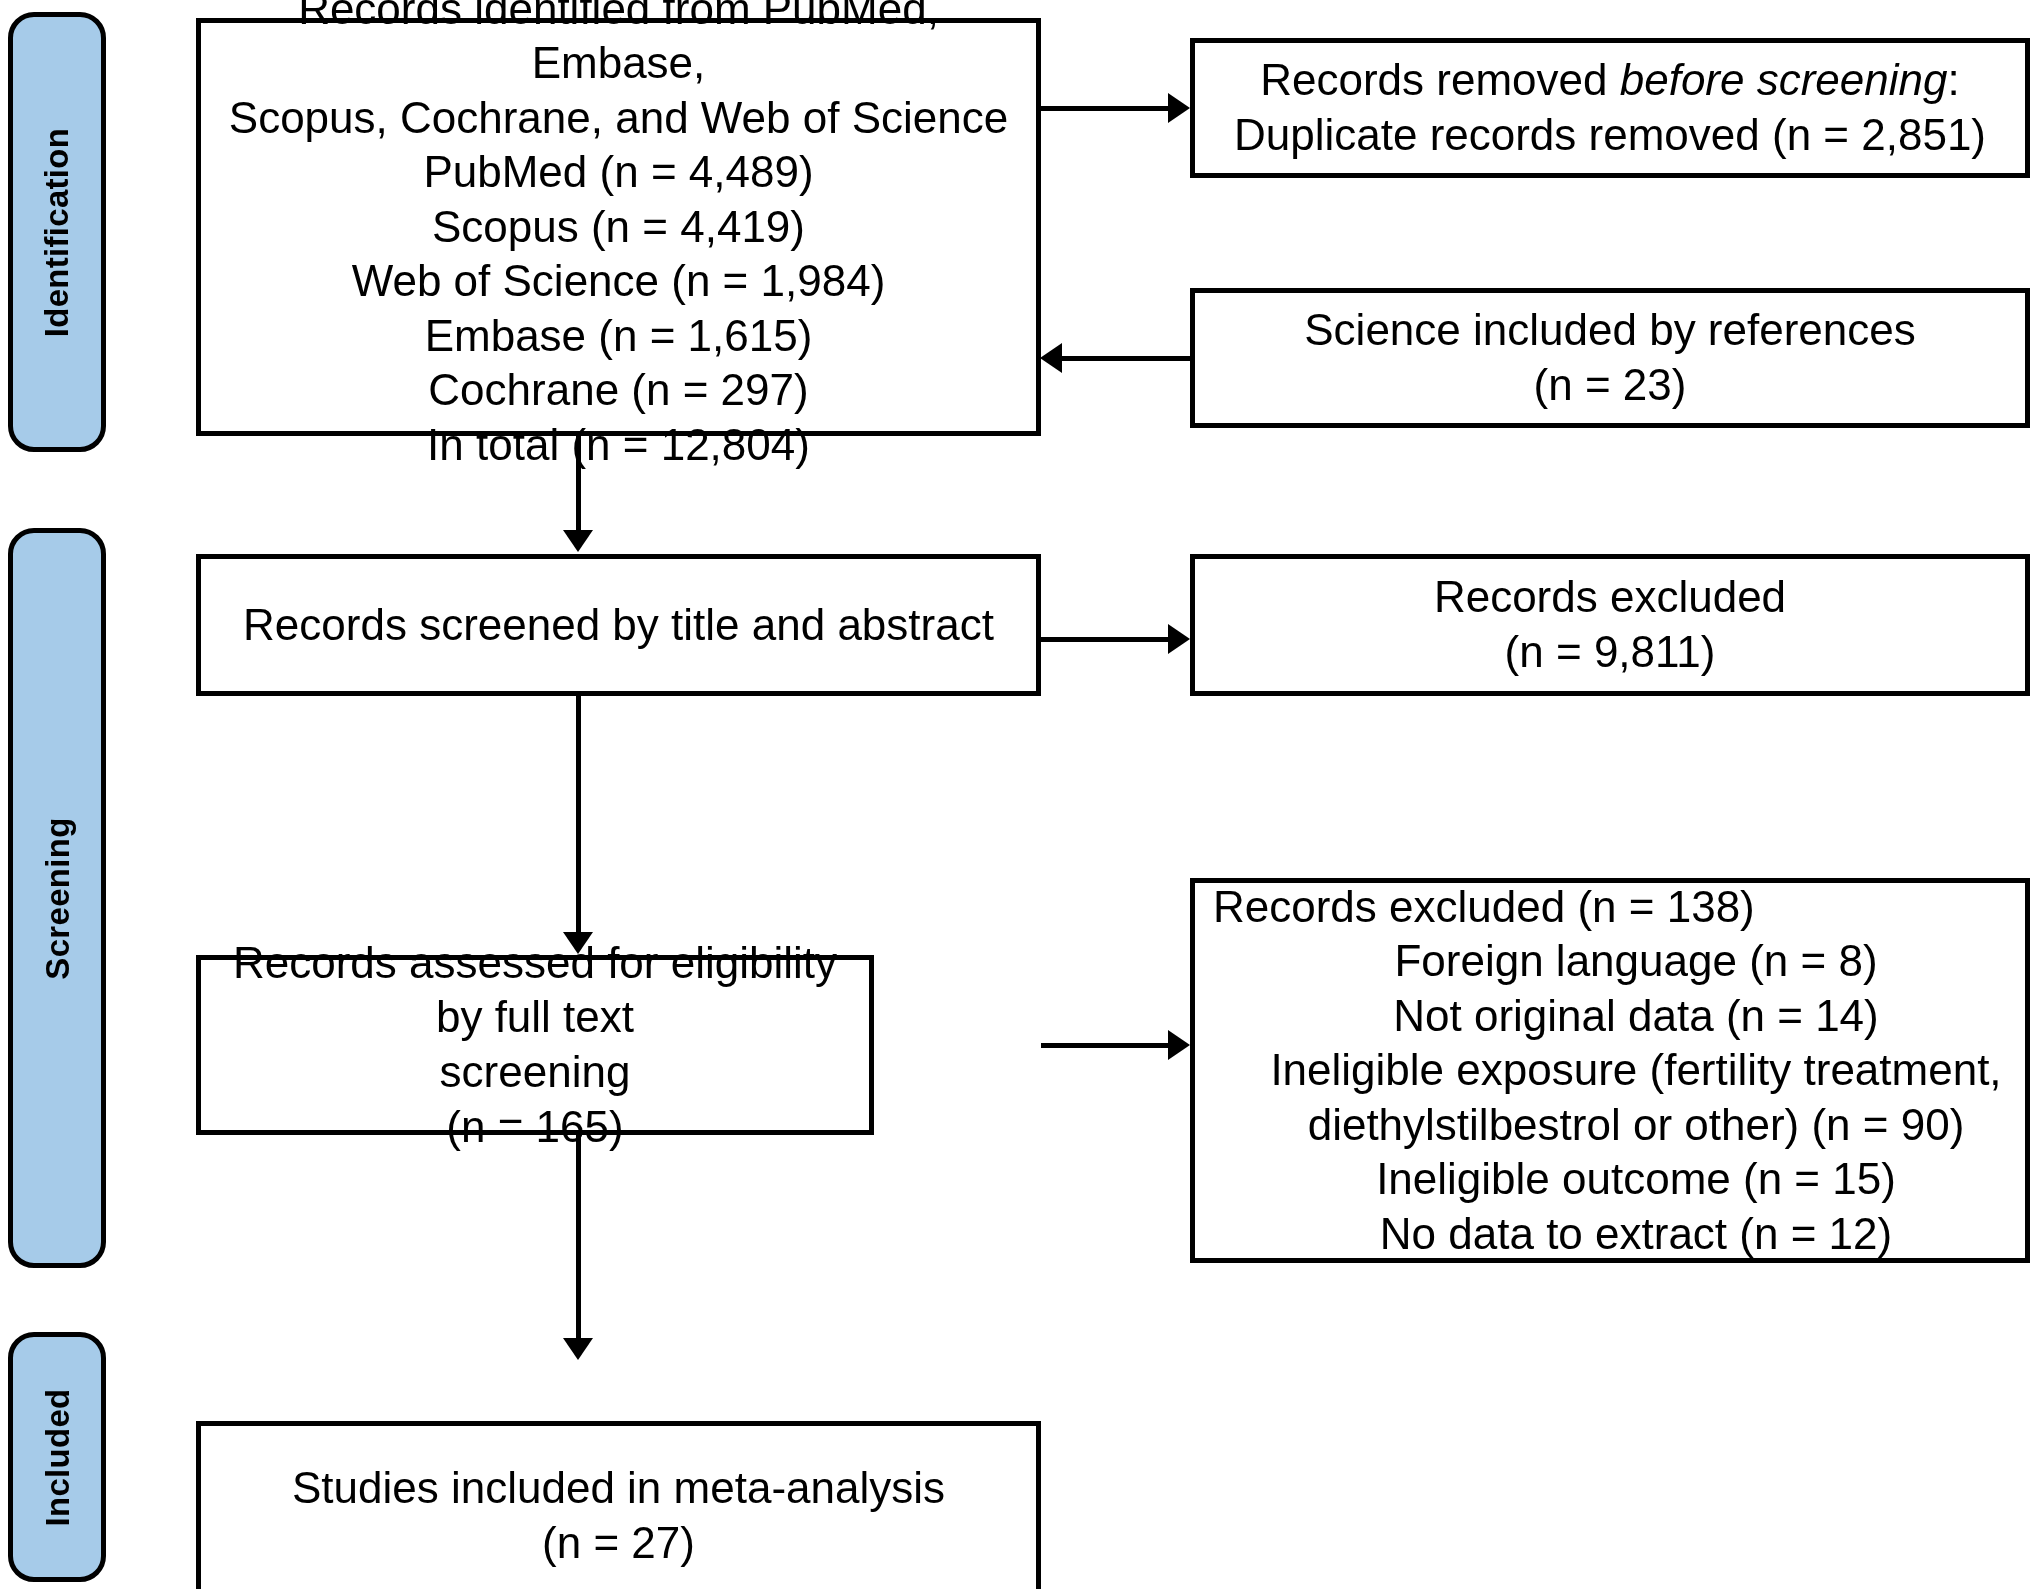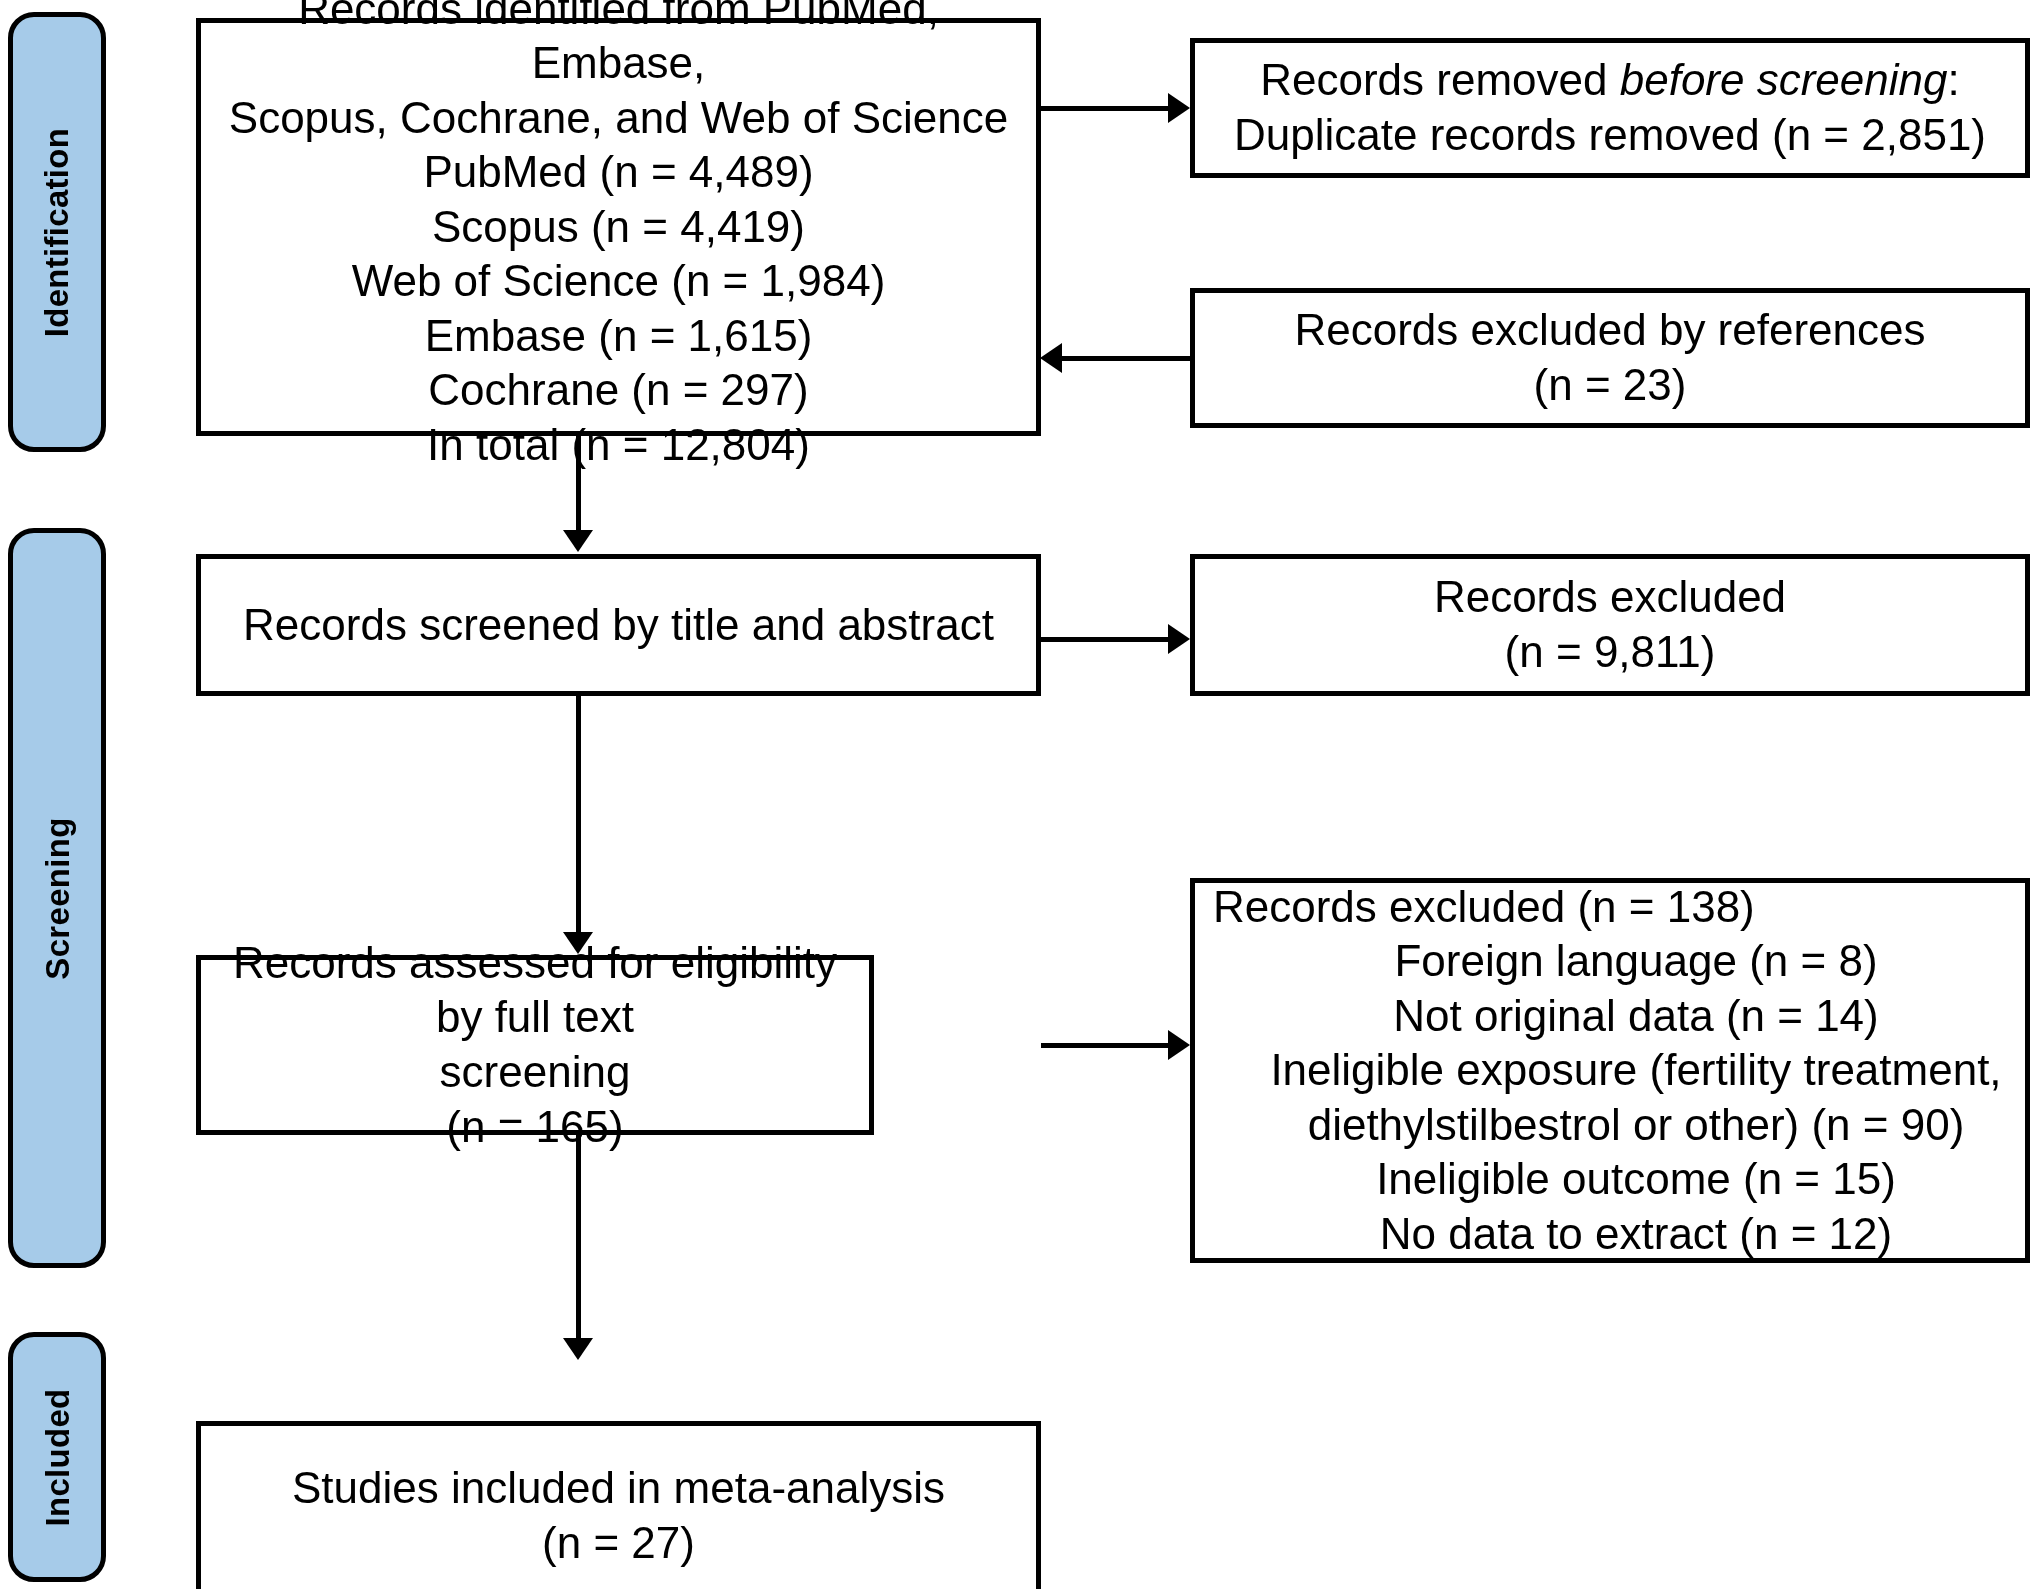--- a/index.html
+++ b/index.html
@@ -121,21 +121,21 @@
 
   <div class="box center" style="left:1190px; top:38px; width:840px; height:140px;">
     <div class="pad">
       <span class="line"><span>Records removed </span><span class="ital">before screening</span><span>:</span></span>
       <span class="line">Duplicate records removed (n = 2,851)</span>
     </div>
   </div>
 
   <div class="box center" style="left:1190px; top:288px; width:840px; height:140px;">
     <div class="pad">
-      <span class="line">Records excluded by references</span>
+      <span class="line">Science included by references</span>
       <span class="line">(n = 23)</span>
     </div>
   </div>
 
   <div class="box center" style="left:196px; top:554px; width:845px; height:142px;">
     <div class="pad">
       <span class="line">Records screened by title and abstract</span>
     </div>
   </div>
 

